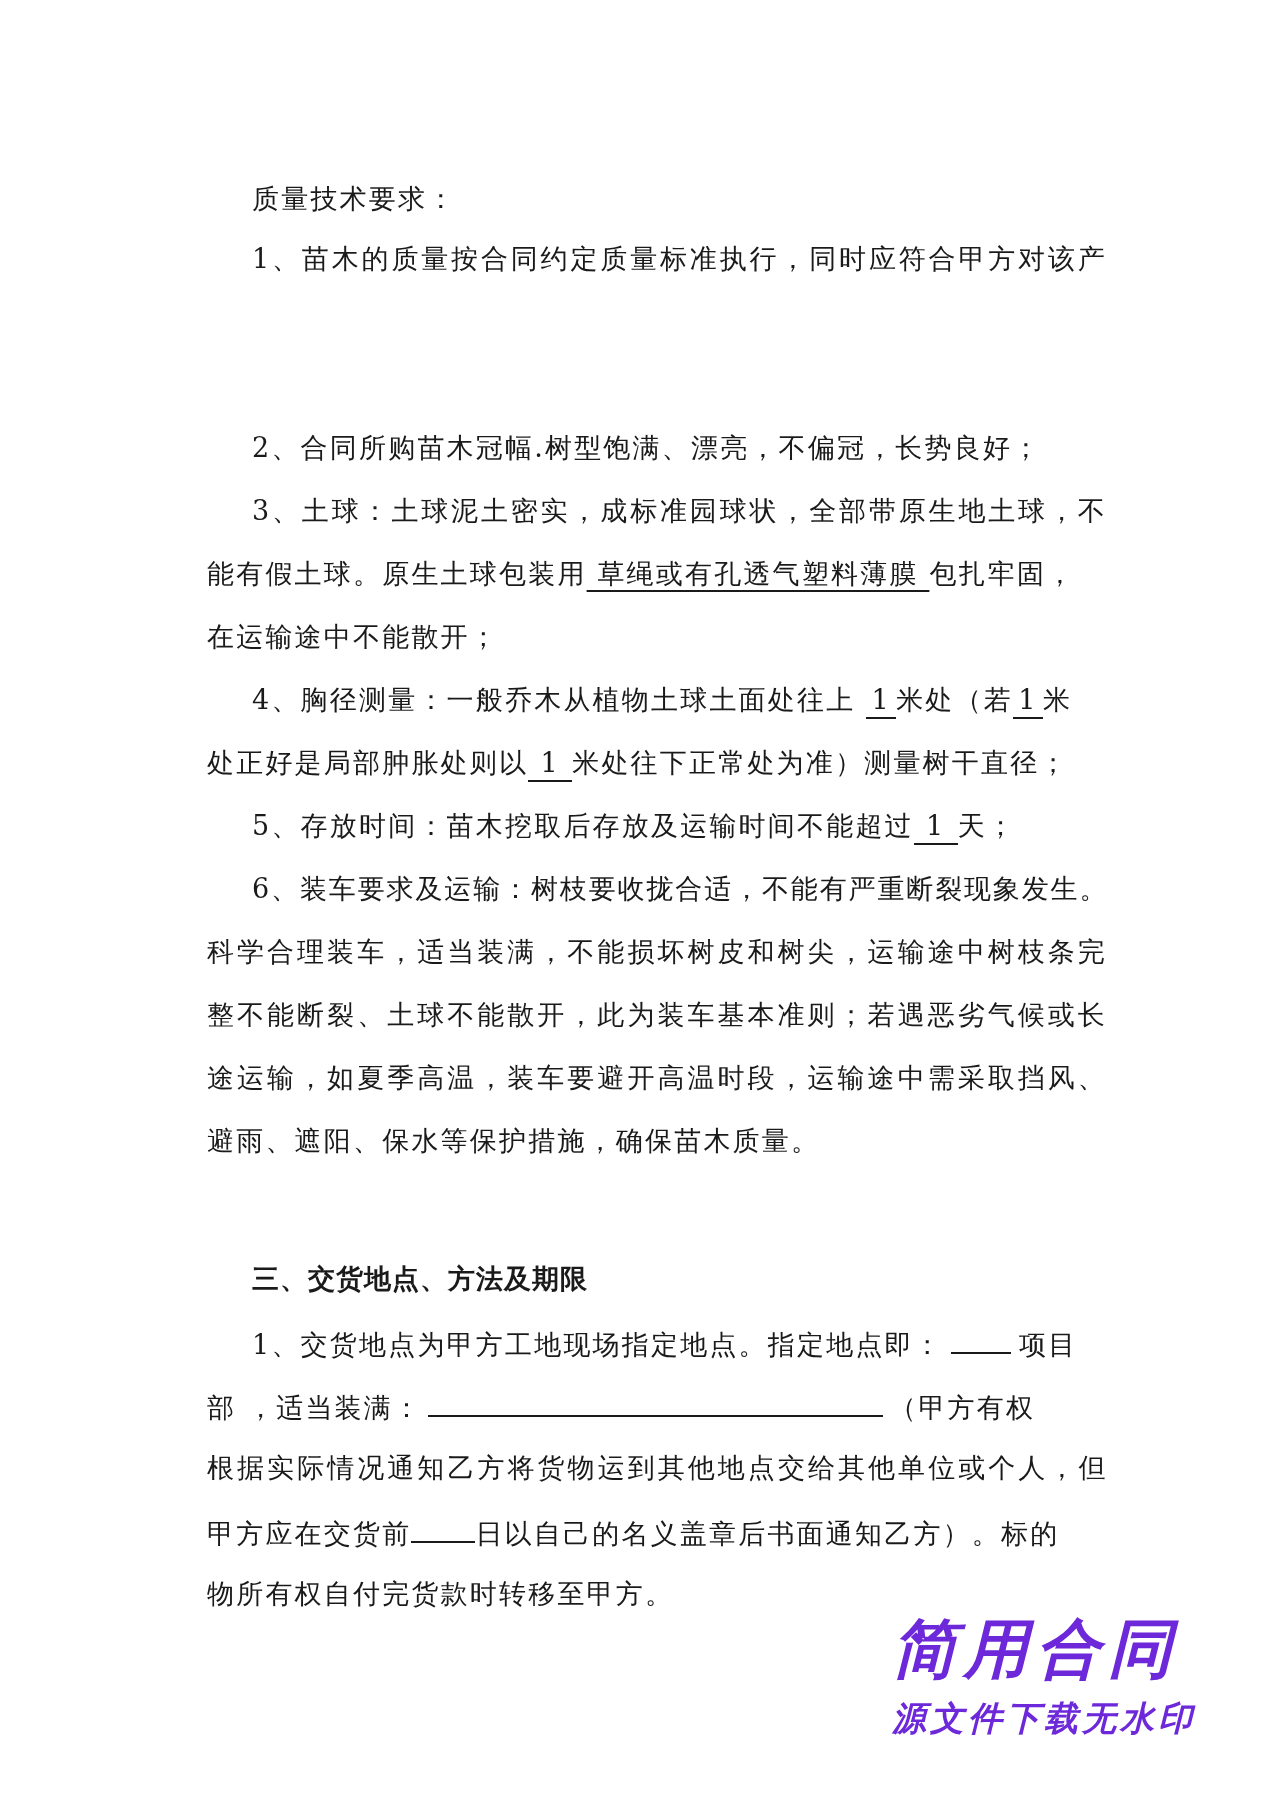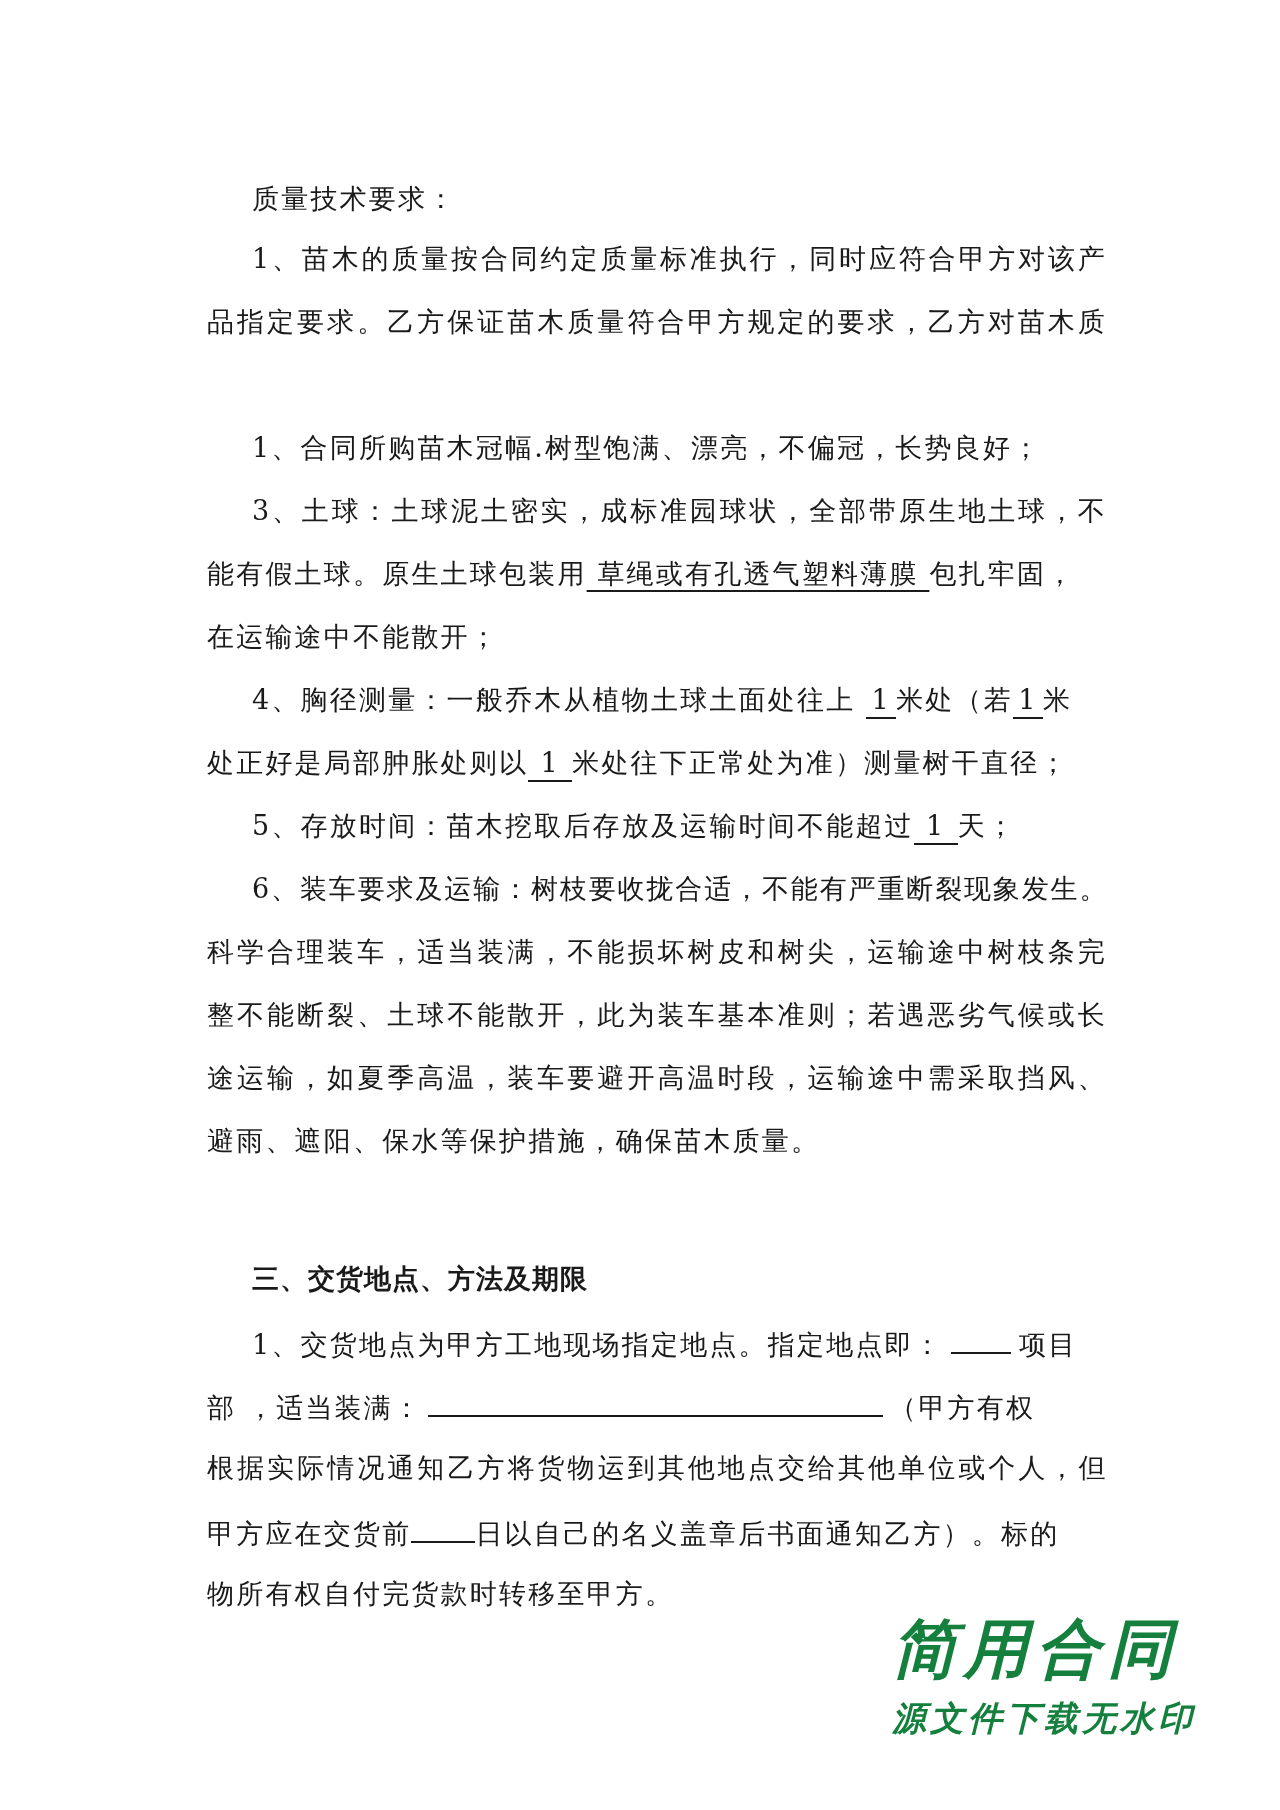--- a/index.html
+++ b/index.html
@@ -7,36 +7,35 @@
            font-family: "DejaVu Serif", "Liberation Serif", serif; color: #1a1a1a; }
     .page { position: absolute; left: 0; top: 16px; width: 1280px; height: 1810px; background: #fff; margin-left: 12px; }
     .line { position: absolute; left: 195px; width: 900px; height: 40px; line-height: 40px;
             font-size: 27px; white-space: nowrap; letter-spacing: 2.2px; }
     .indent { left: 240px; width: 855px; }
     .justify { text-align: justify; text-align-last: justify; }
     .heading { font-weight: bold; font-family: "DejaVu Sans", "Liberation Sans", sans-serif; letter-spacing: 1px; }
     .u { text-decoration: underline; text-underline-offset: 7px; text-decoration-thickness: 2px; }
     .blank { display: inline-block; border-bottom: 2px solid #1a1a1a; height: 30px; vertical-align: baseline; }
     .blank-fill { display: inline-block; border-bottom: 2px solid #1a1a1a; text-align: center; line-height: 34px; }
-    .watermark { position: absolute; left: 880px; color: #15803d; font-family: "DejaVu Sans", "Liberation Sans", sans-serif;
+    .watermark { position: absolute; left: 880px; color: #6d28d9; font-family: "DejaVu Sans", "Liberation Sans", sans-serif;
                  font-weight: bold; font-style: italic; white-space: nowrap; }
     .wm-main { top: 1590px; font-size: 64px; letter-spacing: 8px; }
     .wm-sub { top: 1680px; font-size: 34px; letter-spacing: 4px; }
   </style>
 </head>
 <body>
 
 <div class="page">
 
   <div class="line indent" style="top:163px">质量技术要求：</div>
 
   <div class="line indent justify" style="top:223px">1、苗木的质量按合同约定质量标准执行，同时应符合甲方对该产</div>
-  <div class="line justify" style="top:286px">品指定要求。乙方保证苗木质量符合甲方规定的要求，乙方对苗木质</div>
 
-  <div class="line indent" style="top:412px">1、合同所购苗木冠幅.树型饱满、漂亮，不偏冠，长势良好；</div>
+  <div class="line indent" style="top:412px">2、合同所购苗木冠幅.树型饱满、漂亮，不偏冠，长势良好；</div>
 
   <div class="line indent justify" style="top:475px">3、土球：土球泥土密实，成标准园球状，全部带原生地土球，不</div>
   <div class="line" style="top:538px">
     <span>能有假土球。原生土球包装用</span><span class="u"> 草绳或有孔透气塑料薄膜 </span><span>包扎牢固，</span>
   </div>
   <div class="line" style="top:601px">在运输途中不能散开；</div>
 
   <div class="line indent" style="top:664px">
     <span>4、胸径测量：一般乔木从植物土球土面处往上 </span><span class="blank-fill" style="width:30px">1</span><span>米处（若</span><span class="blank-fill" style="width:30px">1</span><span>米</span>
   </div>

